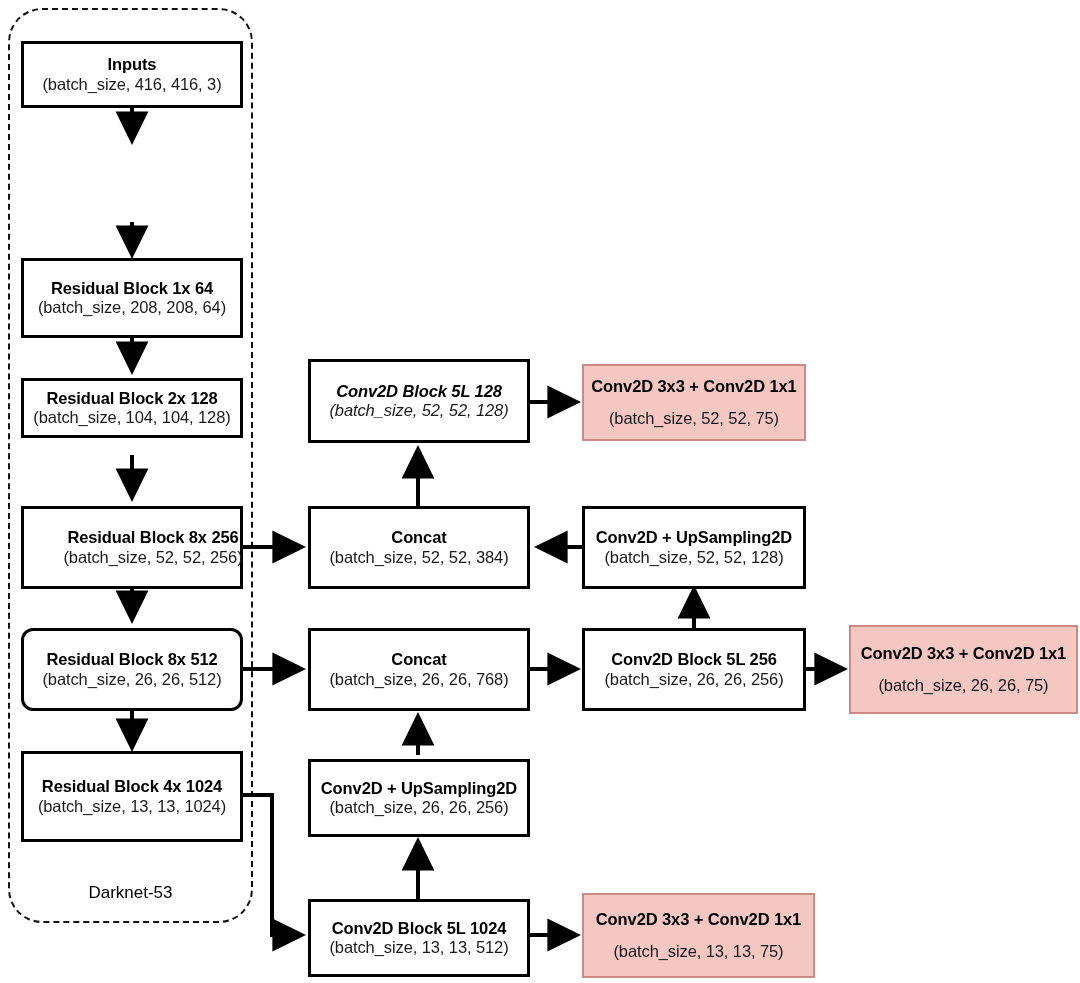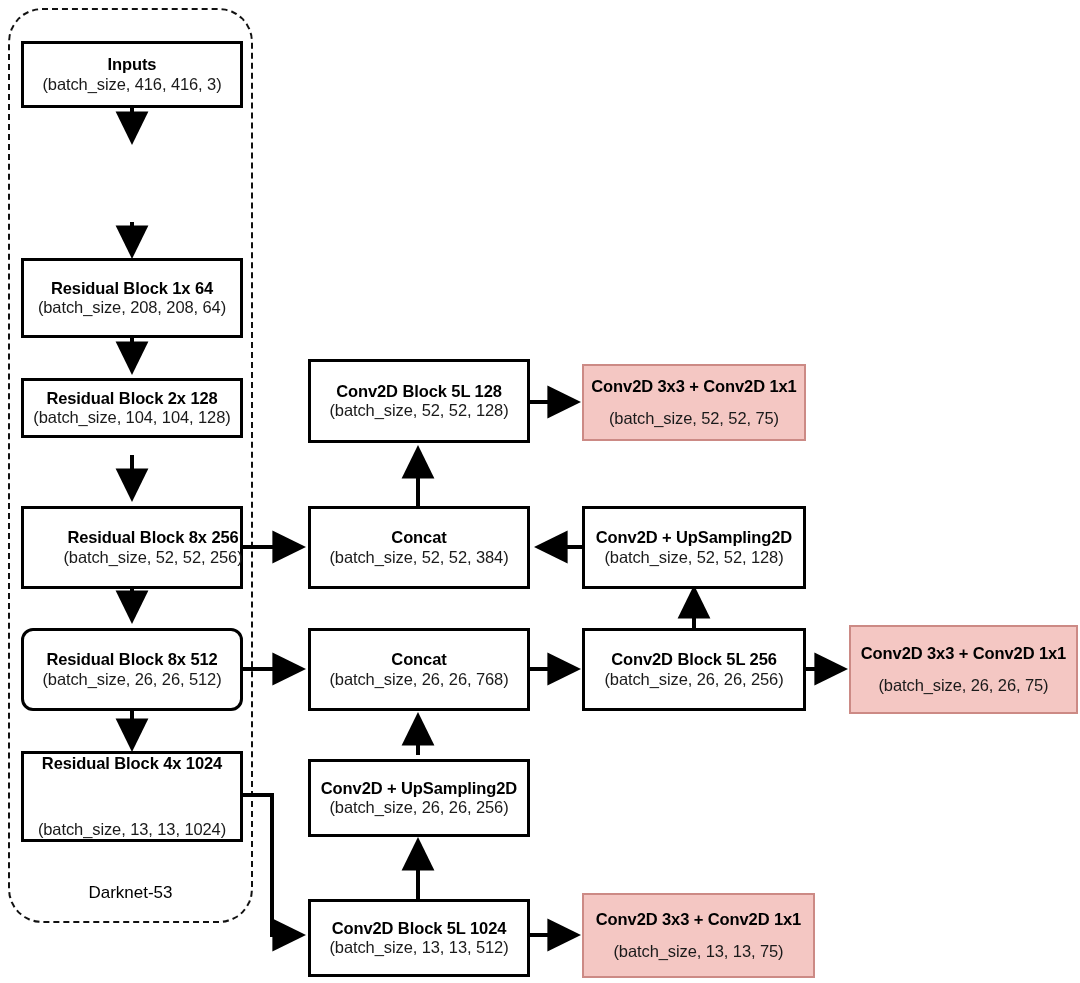--- a/index.html
+++ b/index.html
@@ -139,26 +139,26 @@
   <div class="node" style="left:21px; top:506px; width:222px; height:83px;padding-left:42px;">
     <div class="t1">Residual Block 8x  256</div>
     <div class="t2">(batch_size, 52, 52, 256)</div>
   </div>
 
   <div class="node" style="left:21px; top:628px; width:222px; height:83px;border-radius:12px;">
     <div class="t1">Residual Block 8x  512</div>
     <div class="t2">(batch_size, 26, 26, 512)</div>
   </div>
 
-  <div class="node" style="left:21px; top:751px; width:222px; height:91px;justify-content:space-between;">
+  <div class="node" style="left:21px; top:751px; width:222px; height:91px;">
     <div class="t1">Residual Block 4x  1024</div>
     <div class="t2">(batch_size, 13, 13, 1024)</div>
   </div>
 
-  <div class="node" style="left:308px; top:359px; width:222px; height:84px;">
+  <div class="node" style="left:308px; top:359px; width:222px; height:84px;font-style:italic;">
     <div class="t1">Conv2D Block 5L  128</div>
     <div class="t2">(batch_size, 52, 52, 128)</div>
   </div>
 
   <div class="node" style="left:308px; top:506px; width:222px; height:83px;">
     <div class="t1">Concat</div>
     <div class="t2">(batch_size, 52, 52, 384)</div>
   </div>
 
   <div class="node" style="left:308px; top:628px; width:222px; height:83px;">

